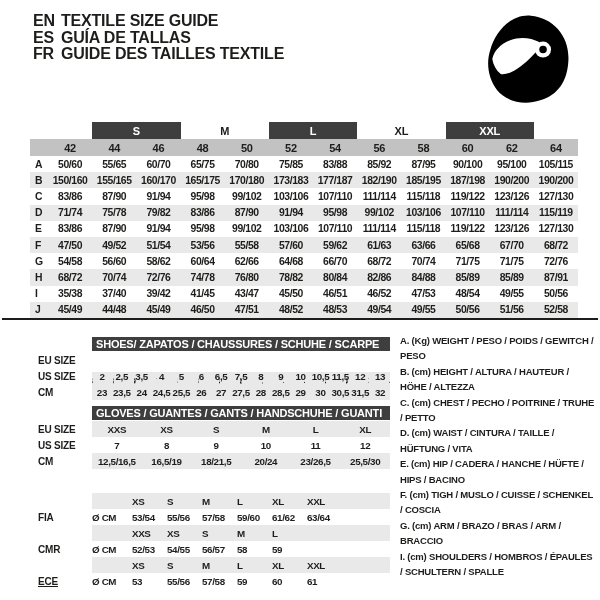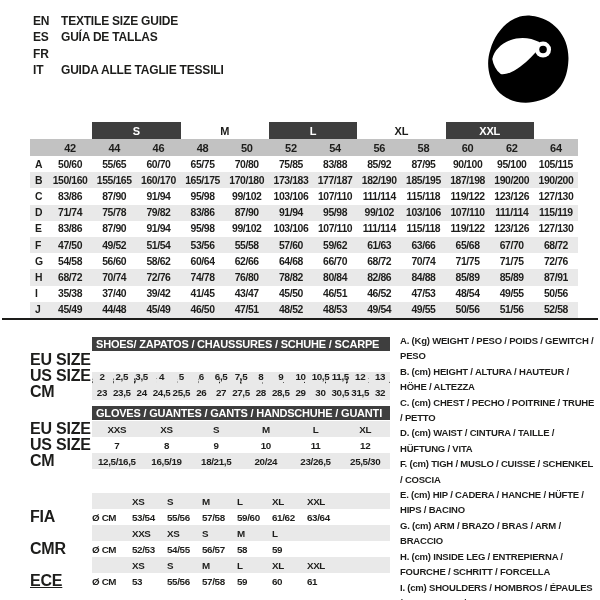--- a/index.html
+++ b/index.html
@@ -2,21 +2,21 @@
 <html style="--dark: #3e3e3e; --hdr: #c2c2c2; --stripe: #e9e9e9; --text: #1d1d1b;"><head>
 <meta charset="utf-8">
 <style>
   *{box-sizing:border-box;margin:0;padding:0}
   html,body{width:600px;height:600px;background:#fff}
   body{font-family:"Liberation Sans",sans-serif;color:var(--text,#1d1d1b);font-weight:bold}
   .page{position:relative;width:600px;height:600px;background:#fff;overflow:hidden}
 
   
   .langs{position:absolute;left:33px;top:14px}
-  .lang-row{display:flex;height:16.4px;align-items:flex-start;font-size:12px;letter-spacing:-0.2px;white-space:nowrap}
+  .lang-row{display:flex;height:16.4px;align-items:flex-end;font-size:16px;letter-spacing:-0.2px;white-space:nowrap}
   .lang-code{width:28px}
 
   .helmet-svg{position:absolute;left:481px;top:12px;width:94px;height:94px}
 
   
   .main-table{position:absolute;left:30px;top:122px;width:548px}
   .grid-row{display:grid;grid-template-columns:18px repeat(12,1fr)}
   .group-row{height:17px}
   .size-box{display:flex;align-items:center;justify-content:center;font-size:11px;letter-spacing:-0.2px}
   .size-box.boxed{background:var(--dark,#3e3e3e);color:#fff}
@@ -24,21 +24,21 @@
   .num-row div{display:flex;align-items:center;justify-content:center;font-size:11px;letter-spacing:-0.3px}
   .data-row{height:16.2px;font-size:10.4px;letter-spacing:-0.4px}
   .data-row div{display:flex;align-items:center;justify-content:center;white-space:nowrap;overflow:hidden}
   .data-row .letter{justify-content:flex-start;padding-left:5px;overflow:visible}
   .stripe{background:var(--stripe,#e9e9e9)}
 
   .divider{position:absolute;left:2px;top:318px;width:596px;height:1.5px;background:#1d1d1b}
 
   
   .sec-bar{position:absolute;left:92px;width:298px;height:14px;background:var(--dark,#3e3e3e);color:#fff;display:flex;align-items:center;padding-left:4px;font-size:11px;letter-spacing:-0.2px;white-space:nowrap}
-  .row-label{position:absolute;left:30px;width:52px;height:16px;display:flex;align-items:center;font-size:16px;letter-spacing:-0.2px;white-space:nowrap}
+  .row-label{position:absolute;left:38px;width:52px;height:16px;display:flex;align-items:center;font-size:10px;letter-spacing:-0.2px;white-space:nowrap}
   .strip-row{position:absolute;left:92px;width:298px;height:16px;display:grid;font-size:9.8px;letter-spacing:-0.35px}
   .strip-row div{display:flex;align-items:center;justify-content:center;white-space:nowrap;overflow:hidden}
   .shoes-cols{grid-template-columns:repeat(15,1fr)}
   .gloves-cols{grid-template-columns:repeat(6,1fr)}
   .helmet-cols{grid-template-columns:40px repeat(6,35px) 1fr}
   .helmet-cols div{justify-content:flex-start}
 
   
   .legend{position:absolute;left:400px;top:333px;width:197px;font-size:9.5px;line-height:15.4px;letter-spacing:-0.2px}
 </style>
@@ -51,24 +51,21 @@
     <div class="lang-row">
         <span class="lang-code">EN</span>
         <span>TEXTILE SIZE GUIDE</span>
       </div>
     <div class="lang-row">
         <span class="lang-code">ES</span>
         <span>GUÍA DE TALLAS</span>
       </div>
     <div class="lang-row">
         <span class="lang-code">FR</span>
-      </div>
-    <div class="lang-row">
-        <span class="lang-code">IT</span>
-        <span>GUIDA ALLE TAGLIE TESSILI</span>
+        <span>GUIDE DES TAILLES TEXTILE</span>
       </div>
   </div>
 
   <svg class="helmet-svg" viewBox="0 0 100 100" aria-hidden="true">
     <path fill="#000" d="M53 4 C77 6 94 26 93 51 C92 74 82 88 63 94 C45 100 27 95 17 83 C8 71 5 55 10 40 C15 21 32 2 53 4 Z"></path>
     <path fill="#fff" d="M12 50 C14 41 21 34 31 30 C41 26 53 27 62 32 L64 36 C58 44 50 52 42 58 C34 64 26 67 21 66 C16 62 13 56 12 50 Z"></path>
     <circle cx="66" cy="40" r="8.5" fill="#fff"></circle>
     <circle cx="66" cy="40" r="4" fill="#000"></circle>
   </svg>
 
@@ -396,20 +393,19 @@
         <div>60</div>
         <div>61</div>
       </div>
     </div>
 
   <div class="legend" id="legend">
       <div>A. (Kg) WEIGHT / PESO / POIDS / GEWITCH / PESO</div>
       <div>B. (cm) HEIGHT / ALTURA / HAUTEUR / HÖHE / ALTEZZA</div>
       <div>C. (cm) CHEST / PECHO / POITRINE / TRUHE / PETTO</div>
       <div>D. (cm) WAIST / CINTURA / TAILLE / HÜFTUNG / VITA</div>
+      <div>E. (cm) HIP / CADERA / HANCHE / HÜFTE / HIPS /  BACINO</div>
       <div>F. (cm) TIGH / MUSLO / CUISSE / SCHENKEL / COSCIA</div>
-      <div>E. (cm) HIP / CADERA / HANCHE / HÜFTE / HIPS /  BACINO</div>
       <div>G. (cm) ARM  / BRAZO / BRAS / ARM / BRACCIO</div>
-      <div>H. (cm) INSIDE LEG / ENTREPIERNA / FOURCHE / SCHRITT / FORCELLA</div>
       <div>I.  (cm) SHOULDERS / HOMBROS / ÉPAULES / SCHULTERN / SPALLE</div>
     </div>
 
 </div>
 
 </body></html>

